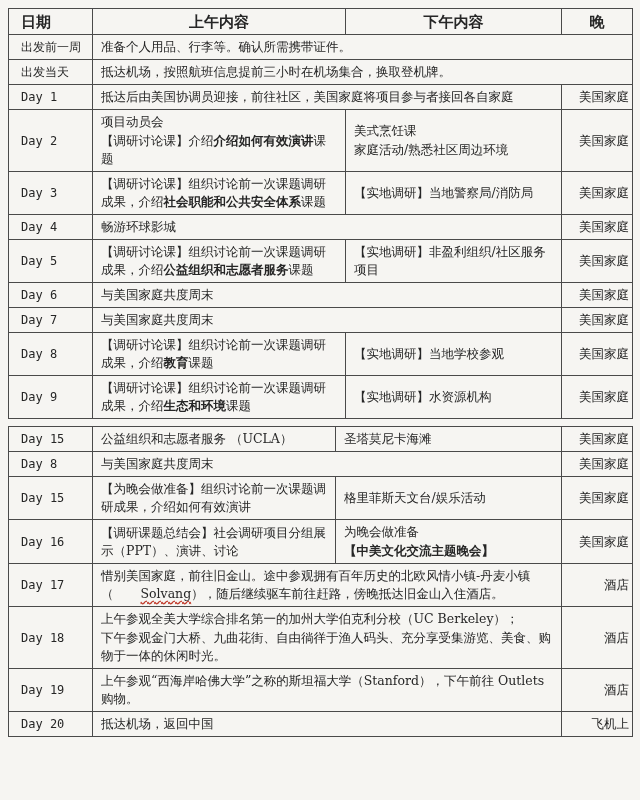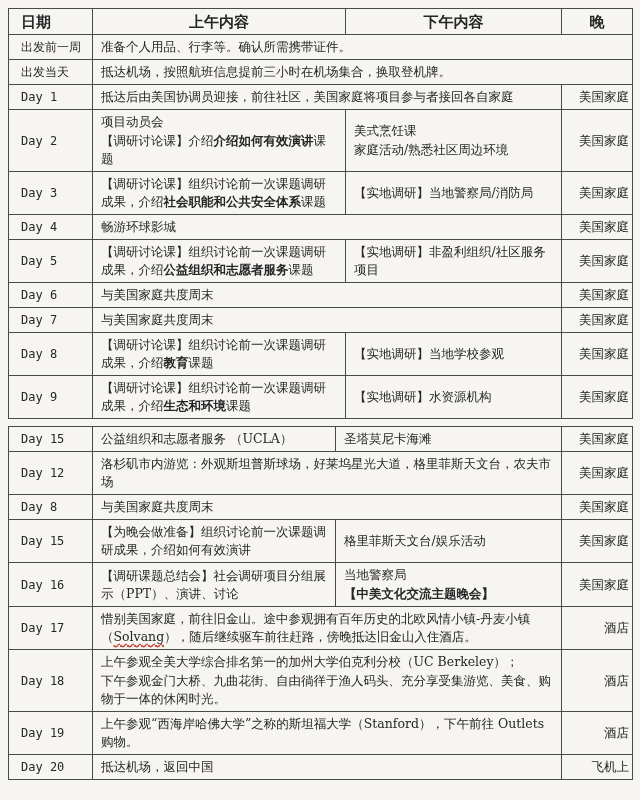--- a/index.html
+++ b/index.html
@@ -40,20 +40,21 @@
     padding-left:12px;
     white-space:nowrap;
   }
   td.evening{text-align:right;padding:2px 3px;}
   .line{margin:1px 0;}
   .bold{font-weight:bold;}
   .misspell{
     text-decoration:underline wavy var(--misspell);
     text-decoration-skip-ink:none;
     text-underline-offset:2px;
+    margin-left:27px;
   }
   col.c-date{width:84px;}
   .t1 col.c-am{width:253px;}
   .t1 col.c-pm{width:216px;}
   .t2 col.c-am{width:243px;}
   .t2 col.c-pm{width:226px;}
   col.c-eve{width:71px;}
 </style>
 </head>
 <body>
@@ -183,27 +184,20 @@
           <td class="date">Day 15</td>
           <td>
             <div class="line"><span>公益组织和志愿者服务 （UCLA）</span></div>
           </td>
           <td>
             <div class="line"><span>圣塔莫尼卡海滩</span></div>
           </td>
           <td class="evening">美国家庭</td>
         </tr>
         <tr>
-          <td class="date">Day 12</td>
-          <td colspan="2">
-            <div class="line"><span>洛杉矶市内游览：外观斯坦普斯球场，好莱坞星光大道，格里菲斯天文台，农夫市场</span></div>
-          </td>
-          <td class="evening">美国家庭</td>
-        </tr>
-        <tr>
           <td class="date">Day 8</td>
           <td colspan="2">
             <div class="line"><span>与美国家庭共度周末</span></div>
           </td>
           <td class="evening">美国家庭</td>
         </tr>
         <tr>
           <td class="date">Day 15</td>
           <td>
             <div class="line"><span>【为晚会做准备】组织讨论前一次课题调研成果，介绍如何有效演讲</span></div>
@@ -212,21 +206,21 @@
             <div class="line"><span>格里菲斯天文台/娱乐活动</span></div>
           </td>
           <td class="evening">美国家庭</td>
         </tr>
         <tr>
           <td class="date">Day 16</td>
           <td>
             <div class="line"><span>【调研课题总结会】社会调研项目分组展示（PPT）、演讲、讨论</span></div>
           </td>
           <td>
-            <div class="line"><span>当地警察局</span></div>
+            <div class="line"><span>为晚会做准备</span></div>
             <div class="line"><span class="bold">【中美文化交流主题晚会】</span></div>
           </td>
           <td class="evening">美国家庭</td>
         </tr>
         <tr>
           <td class="date">Day 17</td>
           <td colspan="2">
             <div class="line"><span>惜别美国家庭，前往旧金山。途中参观拥有百年历史的北欧风情小镇-丹麦小镇（</span><span class="misspell">Solvang</span><span>），随后继续驱车前往赶路，傍晚抵达旧金山入住酒店。</span></div>
           </td>
           <td class="evening">酒店</td>

